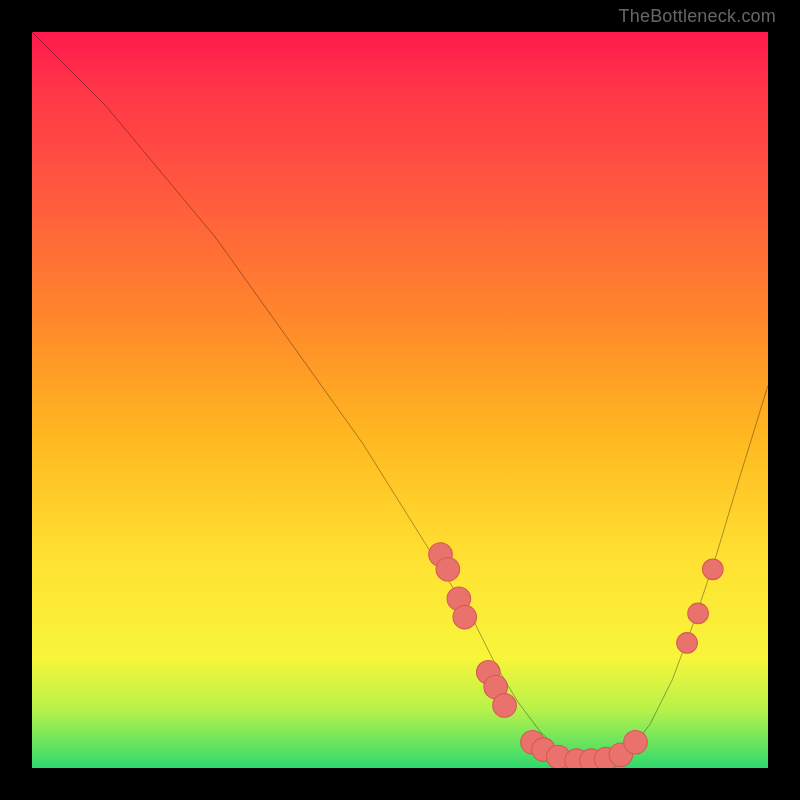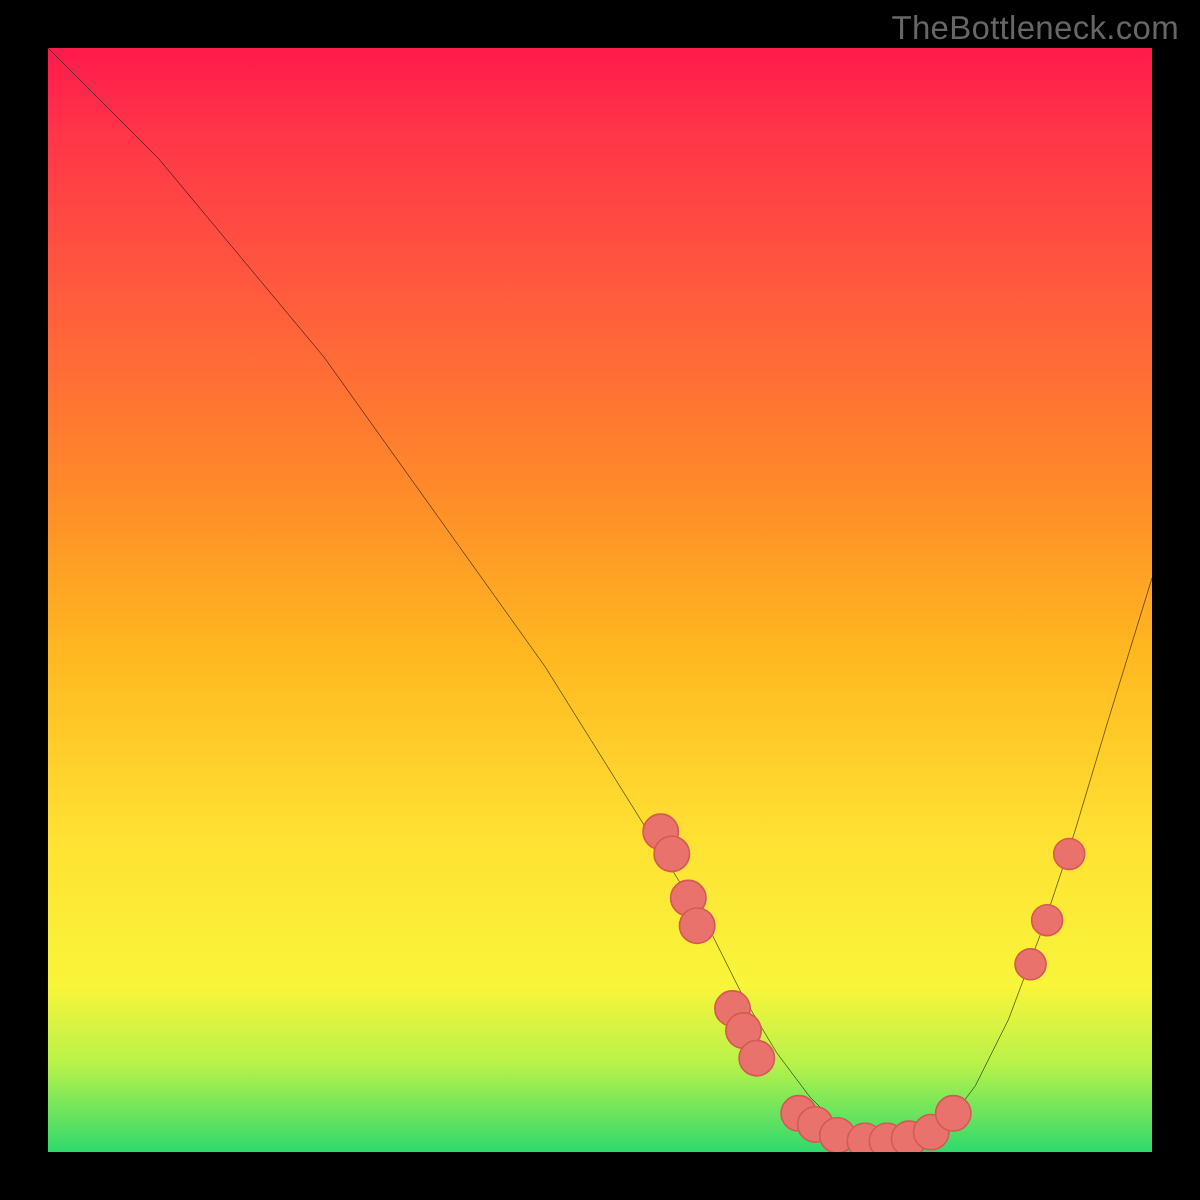--- a/index.html
+++ b/index.html
@@ -15,23 +15,23 @@
     position: absolute;
     left: 0;
     top: 0;
     width: 800px;
     height: 800px;
     background: #000;
   }
   .watermark {
     position: absolute;
     top: 6px;
-    right: 14px;
+    right: 24px;
     color: #666;
-    font-size: 22px;
+    font-size: 18px;
     font-weight: 500;
     letter-spacing: 0.2px;
     user-select: none;
   }
   .plot {
     position: absolute;
     left: 32px;
     top: 32px;
     width: 736px;
     height: 736px;

